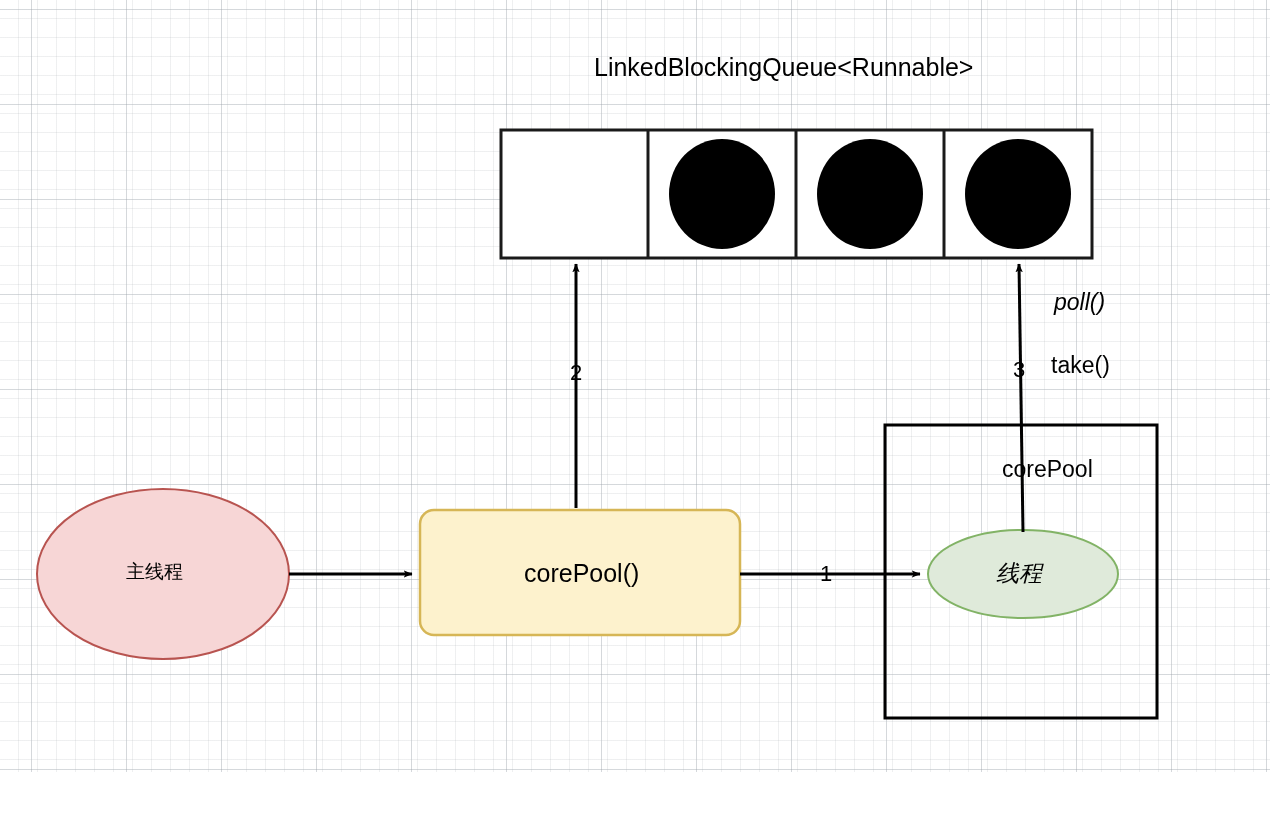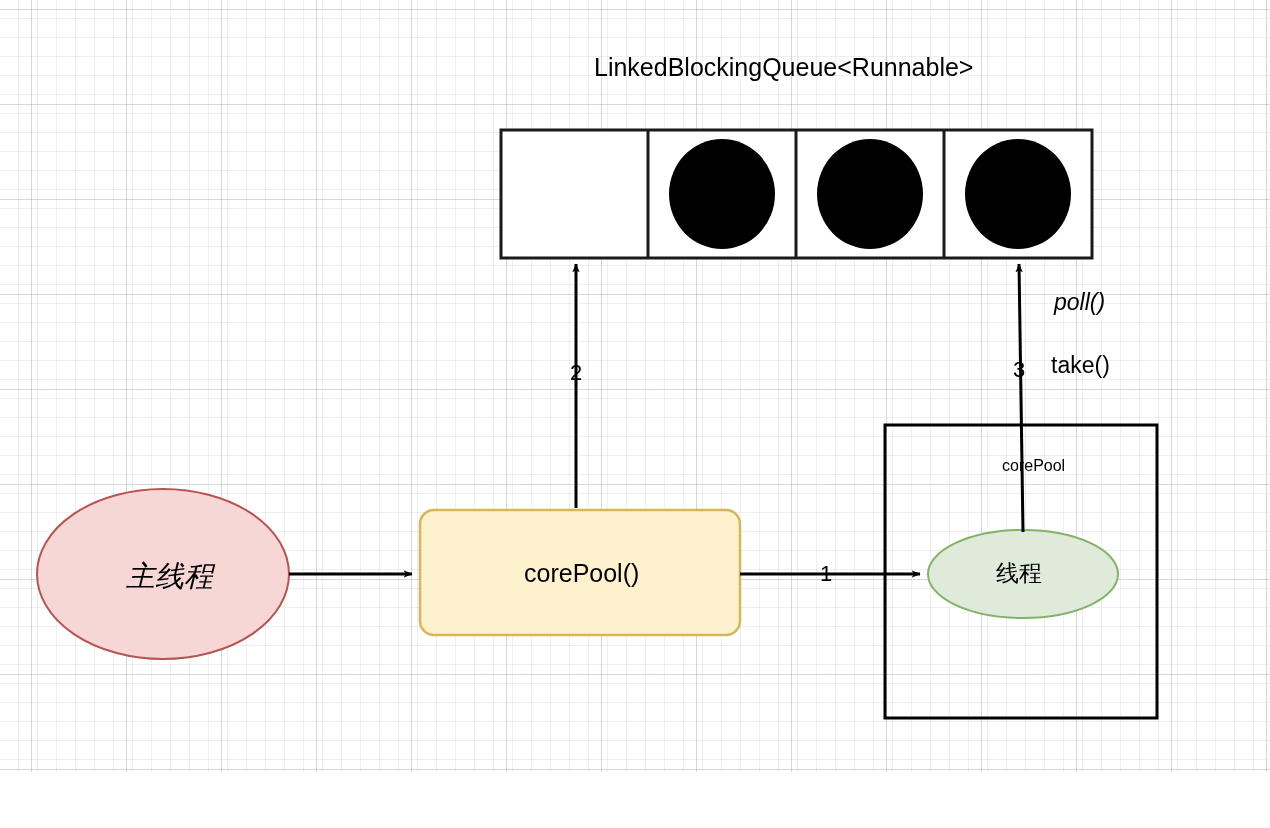--- a/index.html
+++ b/index.html
@@ -51,52 +51,52 @@
     font-style: italic;
   }
   #label-take {
     left: 1051px;
     top: 354px;
     font-size: 23px;
   }
   #label-corepool {
     left: 1002px;
     top: 458px;
-    font-size: 16px;
+    font-size: 23px;
   }
   #label-step-1 {
     left: 820px;
     top: 563px;
     font-size: 22px;
   }
   #label-step-2 {
     left: 570px;
     top: 362px;
     font-size: 22px;
   }
   #label-step-3 {
     left: 1013px;
     top: 359px;
     font-size: 22px;
   }
   #text-main-thread {
     left: 126px;
     top: 562px;
-    font-size: 29px;
-    font-style: italic;
+    font-size: 19px;
   }
   #text-execute {
     left: 524px;
     top: 561px;
     font-size: 25px;
   }
   #text-worker-thread {
     left: 996px;
     top: 562px;
     font-size: 23px;
+    font-style: italic;
   }
 </style>
 </head>
 <body>
 
 <div id="canvas">
 
   <svg class="svg-layer" viewBox="0 0 1270 828" xmlns="http://www.w3.org/2000/svg">
     <defs>
       <marker id="arrowhead" markerWidth="10" markerHeight="10" refX="8.4" refY="4" orient="auto" markerUnits="userSpaceOnUse">

